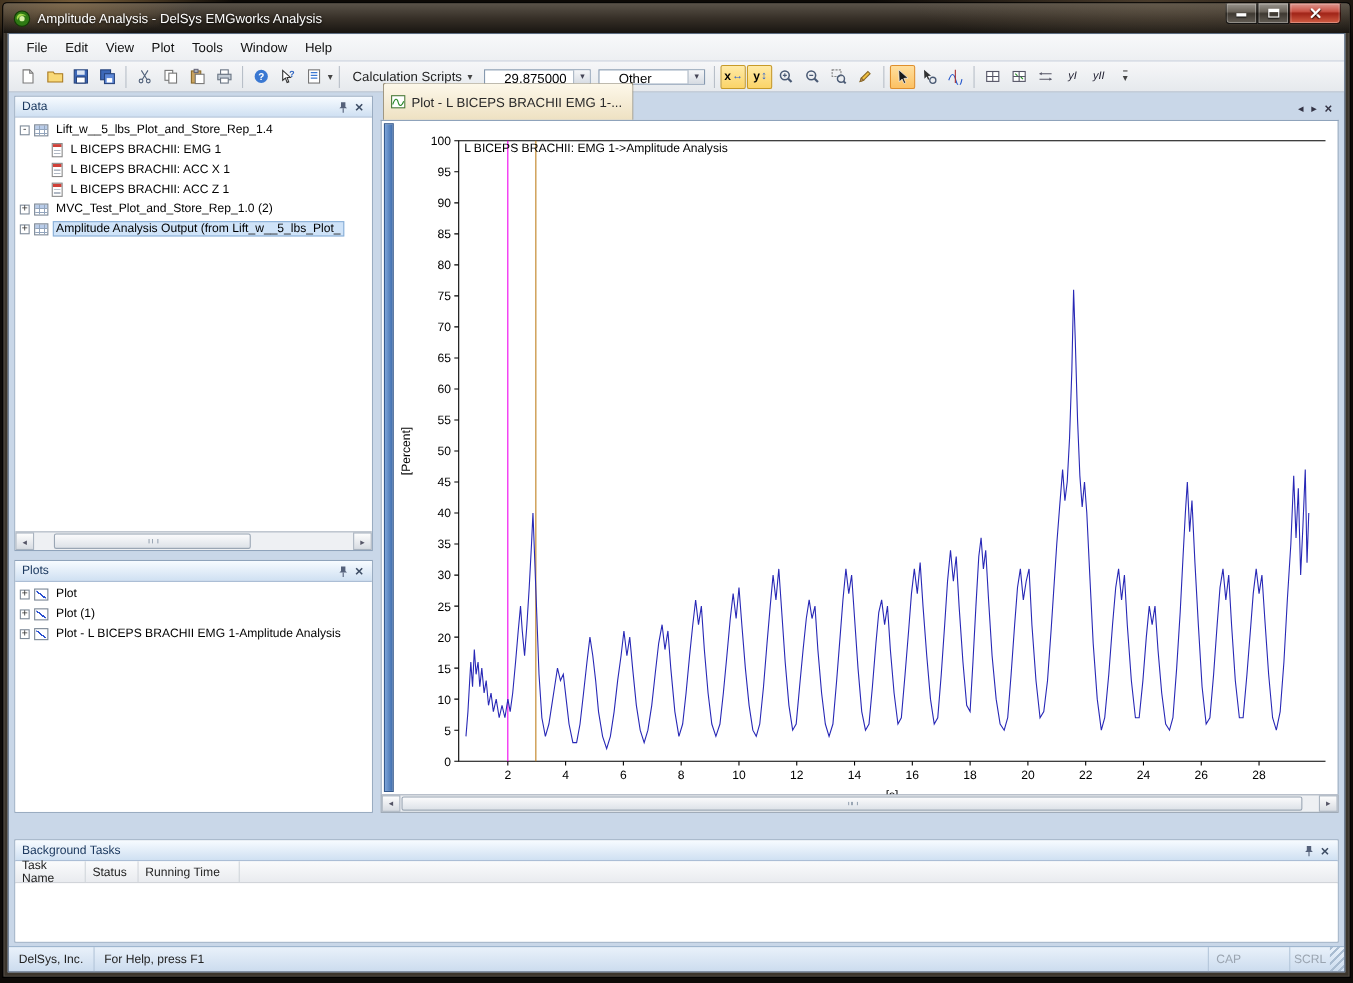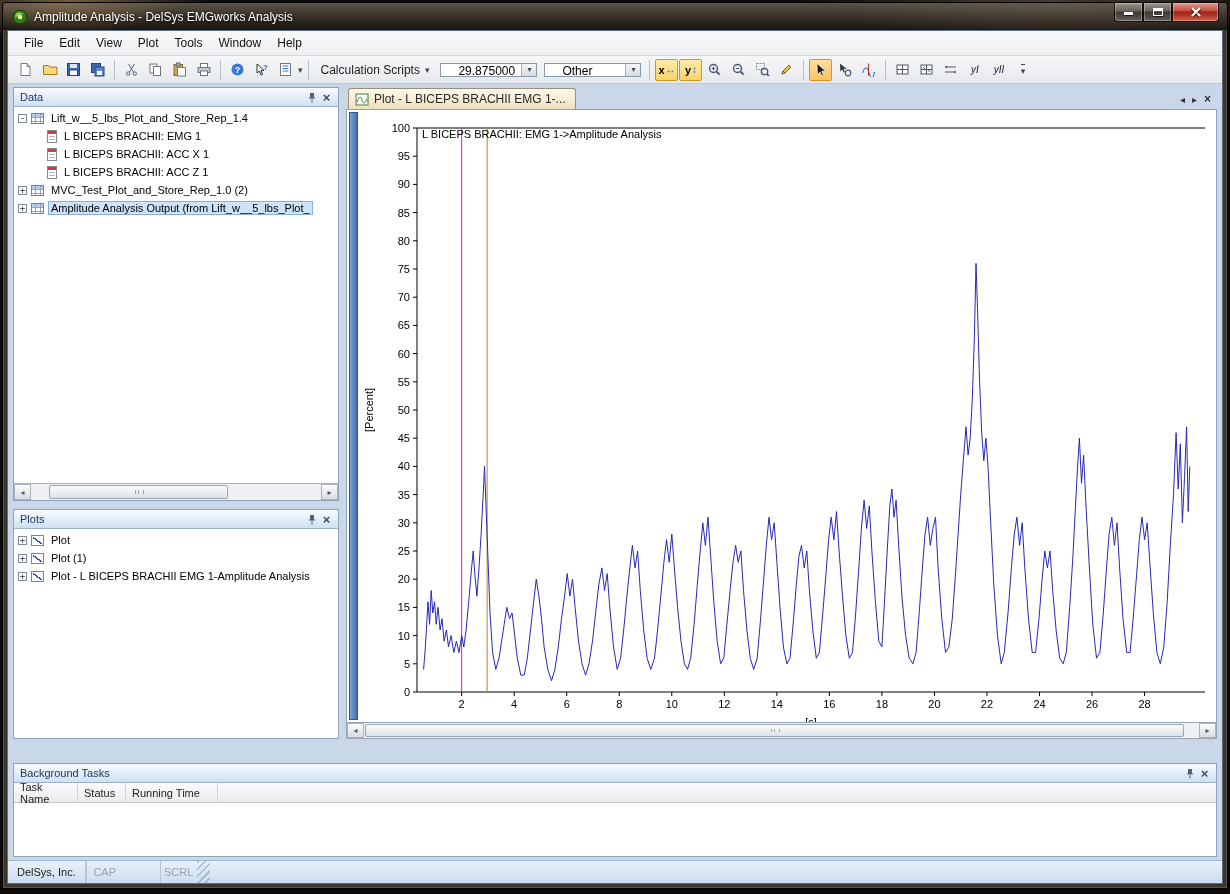--- a/index.html
+++ b/index.html
@@ -95,21 +95,21 @@
     background:linear-gradient(#fdfdfd,#d8dce2);border:1px solid #aab4c0;}
   .strack{flex:1;position:relative;margin:0 1px;}
   .sthumb{position:absolute;top:1px;bottom:1px;background:linear-gradient(#fbfbfc,#dde2e8);
     border:1px solid #9aa6b4;border-radius:2px;}
   .sthumb::after{content:"";position:absolute;left:50%;top:4px;bottom:4px;width:7px;margin-left:-4px;
     border-left:1px solid #9aa6b4;border-right:1px solid #9aa6b4;background:
     linear-gradient(to right,transparent 2px,#9aa6b4 2px 3px,transparent 3px);}
   
   .doc-area{flex:1;display:flex;flex-direction:column;min-width:0;min-height:0;}
   .tabstrip{height:22px;flex:none;display:flex;align-items:flex-end;padding-left:2px;}
-  .tab{height:21px;display:flex;align-items:center;gap:5px;padding:0 9px 0 6px;font-size:12px;color:#2a2a2a;
+  .tab{height:34px;display:flex;align-items:center;gap:5px;padding:0 9px 0 6px;font-size:12px;color:#2a2a2a;
     background:linear-gradient(#fdf8ea,#eee1c2);border:1px solid #9a9078;border-bottom:none;border-radius:3px 3px 0 0;}
   .tabnav{margin-left:auto;display:flex;align-items:center;gap:3px;padding:0 4px 3px 0;color:#334;}
   .tabnav span{font-size:10px;padding:0 2px;}
   .doc-body{flex:1;position:relative;background:#fff;border:1px solid #8fa3bb;border-bottom:none;min-height:0;overflow:hidden;}
   .doc-splitter{position:absolute;left:2px;top:2px;bottom:2px;width:9px;
     background:linear-gradient(to right,#7ba3d8,#406eae);border:1px solid #35598c;}
   .chart-area{position:absolute;left:14px;top:0;right:1px;bottom:0;}
   .doc-scroll{border:1px solid #98a4b2;}
   
   .bg-tasks{margin:20px 5px 0 5px;height:94px;flex:none;}
@@ -550,20 +550,21 @@
       <div class="colrow" id="task-columns">
             <span class="colcell" style="width: 64px;">Task Name</span>
             <span class="colcell" style="width: 48px;">Status</span>
             <span class="colcell" style="width: 92px;">Running Time</span>
           </div>
       <div class="taskbody"></div>
     </div>
 
     <div class="statusbar">
       <span class="scell">DelSys, Inc.</span>
+      <span class="scell fill">For Help, press F1</span>
       <span id="indicators" style="display:flex;">
             <span class="ind">CAP</span>
             <span class="ind active">NUM</span>
             <span class="ind">SCRL</span>
           </span>
       <span class="grip"></span>
     </div>
 
   </div>
  </div>

